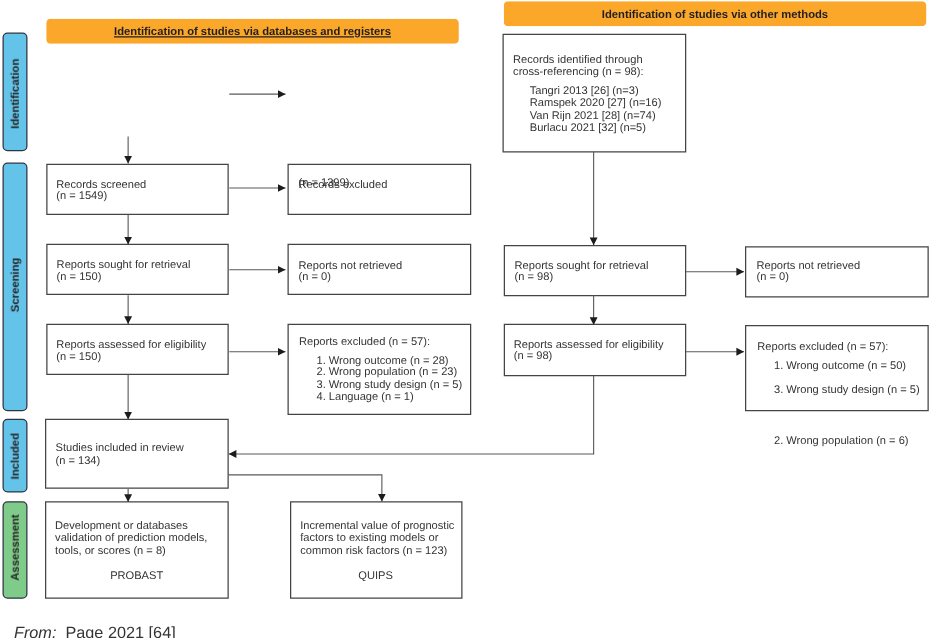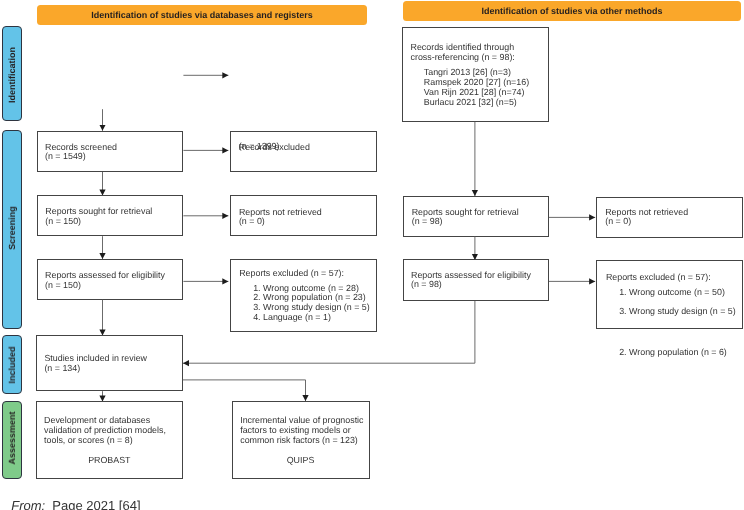--- a/index.html
+++ b/index.html
@@ -24,21 +24,21 @@
   .tx i{font-style:italic;}
   .footer{position:absolute;font-size:13px;color:#343434;transform:translateZ(0);}
   .footer .it{font-style:italic;}
   svg.arrows{position:absolute;left:0;top:0;width:744px;height:510px;}
 </style>
 </head>
 <body>
 
 <div id="stage">
 
-  <div class="banner" style="left:37px;top:5px;width:330px;height:20px;">
+  <div class="banner" style="left:37px;top:15px;width:330px;height:20px;text-decoration:underline;">
     <span>Identification of studies via databases and registers</span>
   </div>
   <div class="banner" style="left:403px;top:1px;width:338px;height:20px;">
     <span>Identification of studies via other methods</span>
   </div>
 
   <div class="sidebar sb-blue" style="left:1.7px;top:26.3px;width:20.1px;height:94.9px;">
     <span class="lbl" style="margin-top:1.5px;margin-left:0.6px">Identification</span>
   </div>
   <div class="sidebar sb-blue" style="left:1.7px;top:130.2px;width:20.1px;height:198.6px;">

